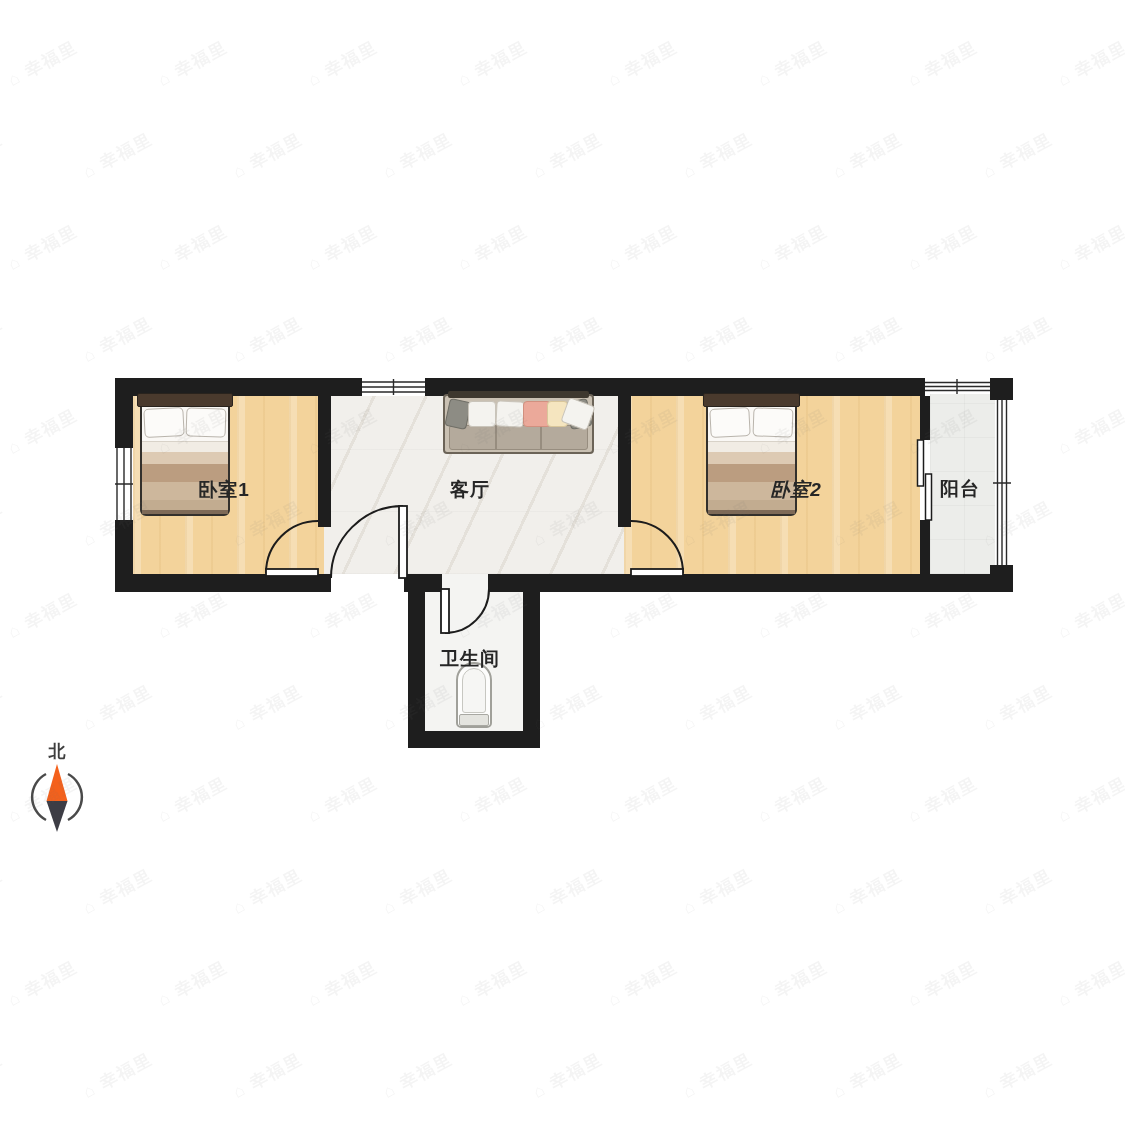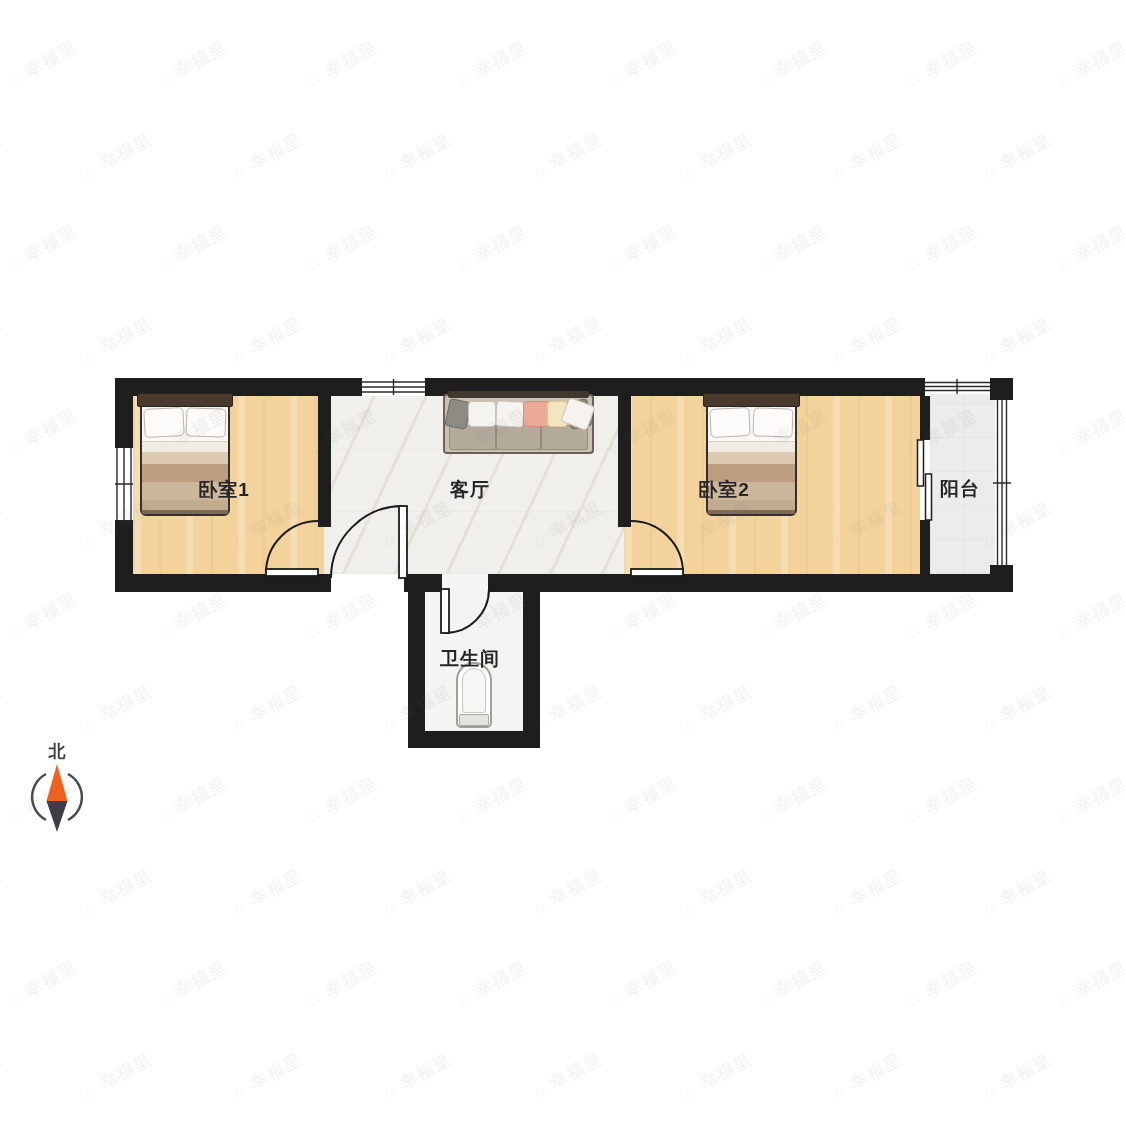--- a/index.html
+++ b/index.html
@@ -284,18 +284,18 @@
     <g>
       <path d="M 46 774 A 26 26 0 0 0 46 820" fill="none" stroke-width="2.5" stroke="#4a4a4a"></path>
       <path d="M 68 774 A 26 26 0 0 1 68 820" fill="none" stroke-width="2.5" stroke="#4a4a4a"></path>
       <polygon points="57,764 46.5,801 67.5,801" fill="#f4611c"></polygon>
       <polygon points="46.5,801 67.5,801 57,832" fill="#3d3d45"></polygon>
     </g>
   </svg>
 
   <div class="label" style="left:224px;top:490px;">卧室1</div>
   <div class="label" style="left:470px;top:490px;">客厅</div>
-  <div class="label" style="left:724px;top:490px;">卧室2</div>
+  <div class="label" style="left:796px;top:490px;font-style:italic;">卧室2</div>
   <div class="label" style="left:960px;top:489px;">阳台</div>
   <div class="label" style="left:470px;top:659px;">卫生间</div>
   <div class="label compass-label" style="left:57px;top:751px;">北</div>
 
 </div>
 
 </body></html>

